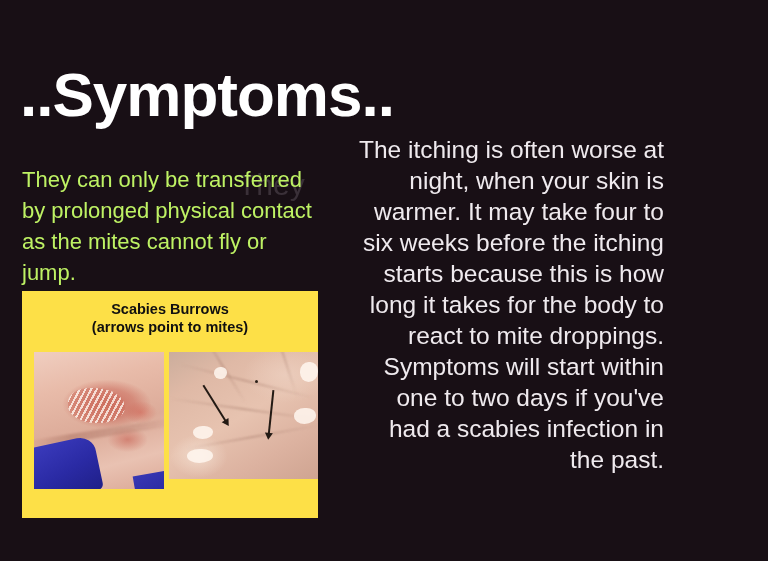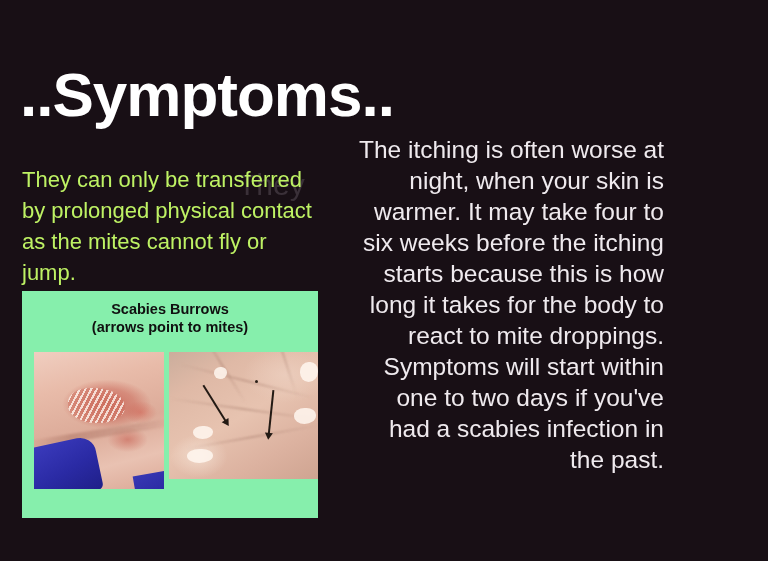--- a/index.html
+++ b/index.html
@@ -72,21 +72,21 @@
     text-align: right;
   }
 
   
   #figure-panel {
     position: absolute;
     left: 22px;
     top: 291px;
     width: 296px;
     height: 227px;
-    background: #86efac;
+    background: #fde047;
     box-sizing: border-box;
   }
   #figure-caption {
     margin-top: 9px;
     text-align: center;
     font-size: 14.5px;
     font-weight: bold;
     line-height: 18px;
     color: #101010;
     white-space: pre-line;

